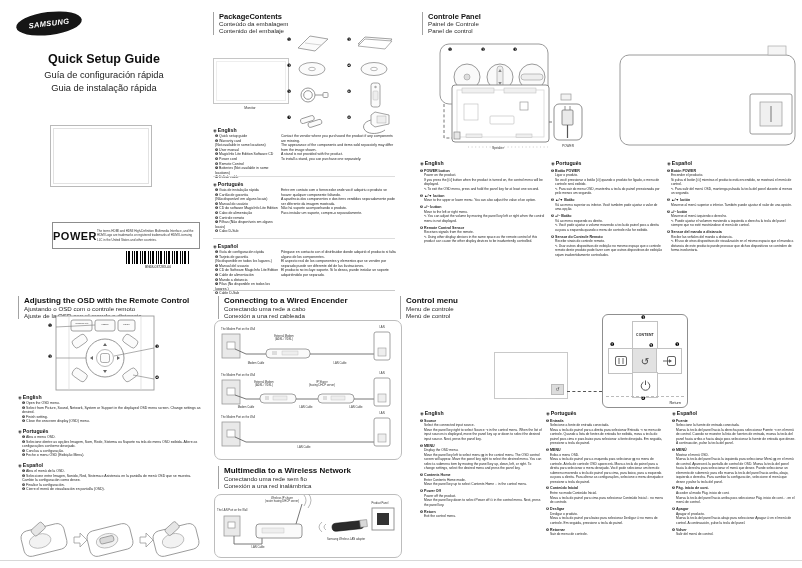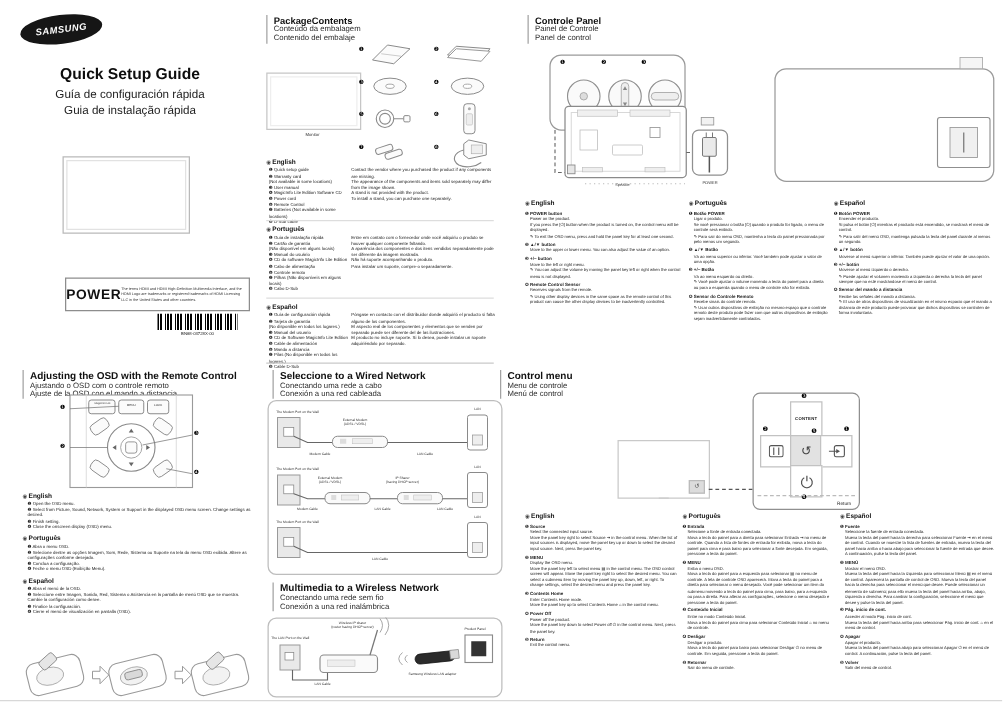--- a/index.html
+++ b/index.html
@@ -361,21 +361,21 @@
     </g>
     <polygon points="126,21 132,21 132,17 139,24 132,31 132,27 126,27" fill="#fff" stroke="#999" stroke-width="0.8"></polygon>
     <g transform="rotate(-14 162 24)">
       <rect x="140" y="11" width="44" height="26" rx="7" fill="#fff" stroke="#9a9a9a" stroke-width="0.9"></rect>
       <ellipse cx="159" cy="24" rx="11" ry="7" fill="#f2f2f2" stroke="#aaa" stroke-width="0.7"></ellipse>
       <rect x="154" y="8" width="14" height="8" rx="2" transform="rotate(-28 161 12)" fill="#e6e6e6" stroke="#888" stroke-width="0.7"></rect>
     </g>
   </svg>
 
   <div class="sec-head" style="left:218px;top:296px;">
-    <div class="sh-main big">Seleccione to a Wired Network</div>
+    <div class="sh-main big">Connecting to a Wired Encender</div>
     <div class="sh-sub">Conectando uma rede a cabo</div>
     <div class="sh-sub">Conexión a una red cableada</div>
   </div>
   <div class="abs" style="left:214px;top:320px;width:186px;height:138px;border:1px solid #bdbdbd;border-radius:7px;"></div>
   <svg class="abs" style="left:214px;top:320px;" width="186" height="138" viewBox="0 0 186 138">
 
     <g>
       <rect x="8" y="14" width="18" height="24" fill="#e9e9e9" stroke="#999" stroke-width="0.8"></rect>
       <rect x="13" y="22" width="8" height="7" fill="#fff" stroke="#888" stroke-width="0.6"></rect>
       <path d="M21 29 L32 34 L52 34" fill="none" stroke="#666" stroke-width="0.9"></path>

